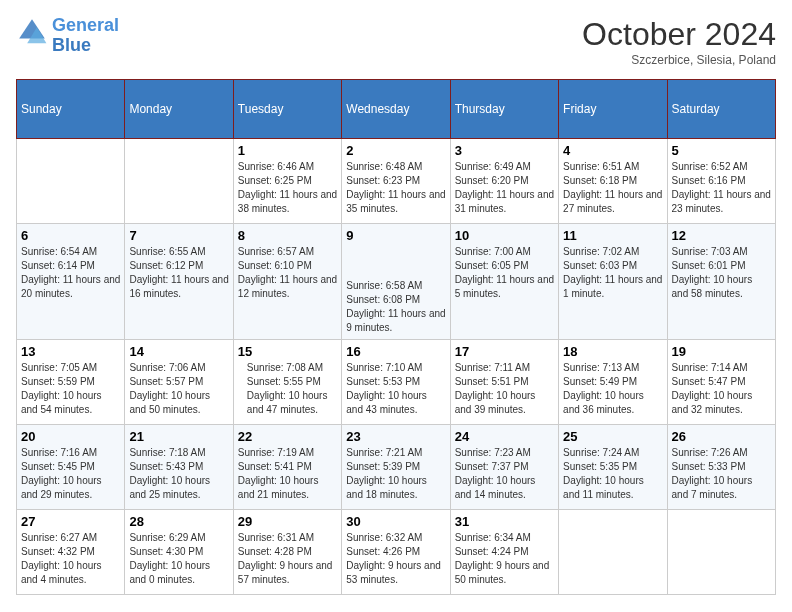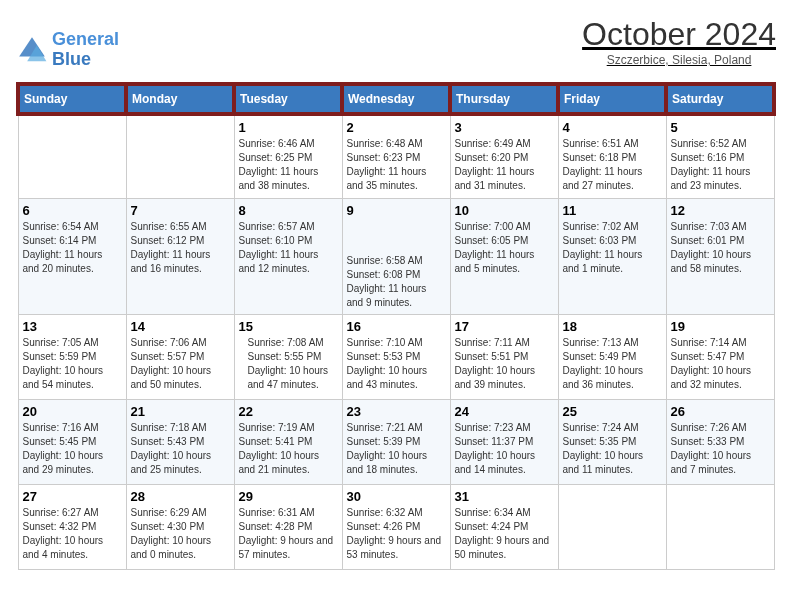--- a/index.html
+++ b/index.html
@@ -11,63 +11,60 @@
       padding: 16px;
     }
     .header {
       display: flex;
       justify-content: space-between;
       align-items: flex-start;
       margin-bottom: 12px;
     }
     .logo {
       display: flex;
-      align-items: center;
       gap: 4px;
-      margin-top: 14px;
     }
     .logo-text {
       font-size: 18px;
       font-weight: bold;
       color: #333;
       line-height: 1.1;
     }
     .logo-text span {
       color: #4a90d9;
     }
     .logo-icon {
       width: 32px;
       height: 32px;
     }
     .title-block {
-      text-align: center;
-      text-decoration: underline;
+      text-align: right;
     }
     .month-title {
       font-size: 32px;
       font-weight: normal;
       color: #333;
     }
     .location {
       font-size: 12px;
       color: #555;
     }
     table {
       width: 100%;
       border-collapse: collapse;
       font-size: 11px;
     }
     thead th {
       background: #3a7abf;
       color: #fff;
-      padding: 6px 4px;
+      padding: 22px 4px;
       text-align: left;
       font-size: 12px;
-      font-weight: bold;
-      border: 4px solid #7f1d1d;
+      font-weight: normal;
+      border: 1px solid #7f1d1d;
     }
     td {
       border: 1px solid #ccc;
       vertical-align: top;
       padding: 4px;
       width: calc(100% / 7);
       min-height: 80px;
       height: 85px;
     }
     .day-num {
@@ -270,21 +267,21 @@
         </td>
         <td>
           <span class="day-num">23</span>
           <div class="day-info" style="white-space: pre-line;">Sunrise: 7:21 AM
 Sunset: 5:39 PM
 Daylight: 10 hours and 18 minutes.</div>
         </td>
         <td>
           <span class="day-num">24</span>
           <div class="day-info" style="white-space: pre-line;">Sunrise: 7:23 AM
-Sunset: 11:37 PM
+Sunset: 7:37 PM
 Daylight: 10 hours and 14 minutes.</div>
         </td>
         <td>
           <span class="day-num">25</span>
           <div class="day-info" style="white-space: pre-line;">Sunrise: 7:24 AM
 Sunset: 5:35 PM
 Daylight: 10 hours and 11 minutes.</div>
         </td>
         <td>
           <span class="day-num">26</span>

